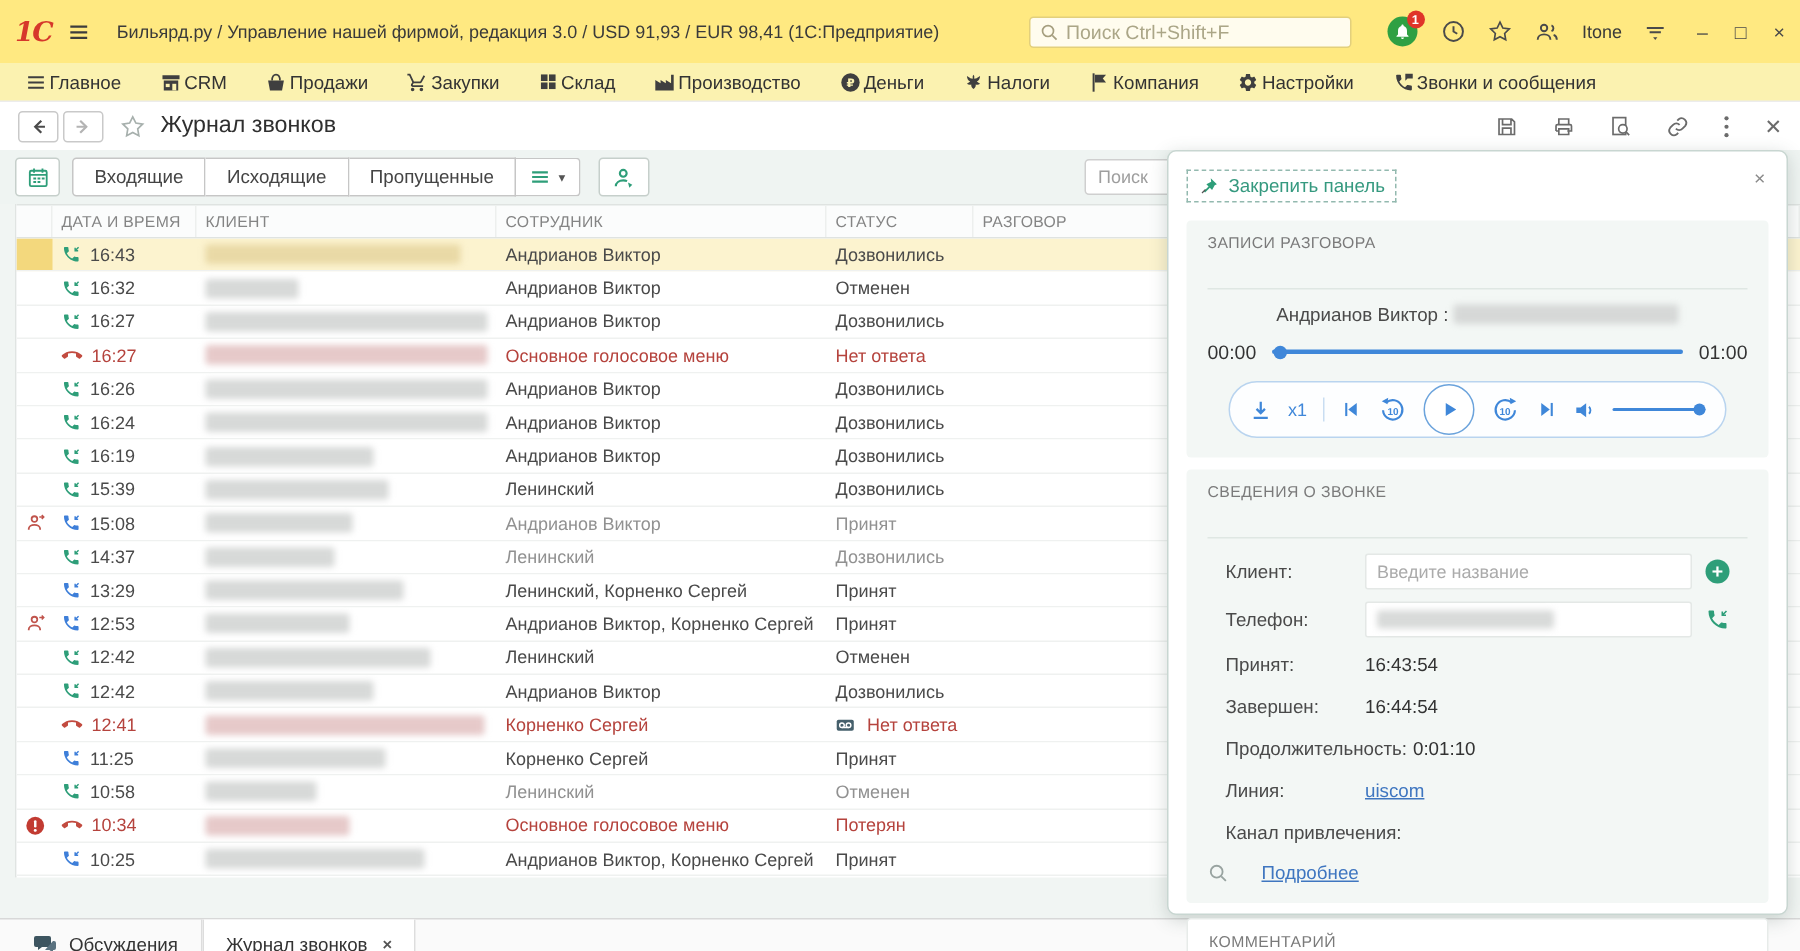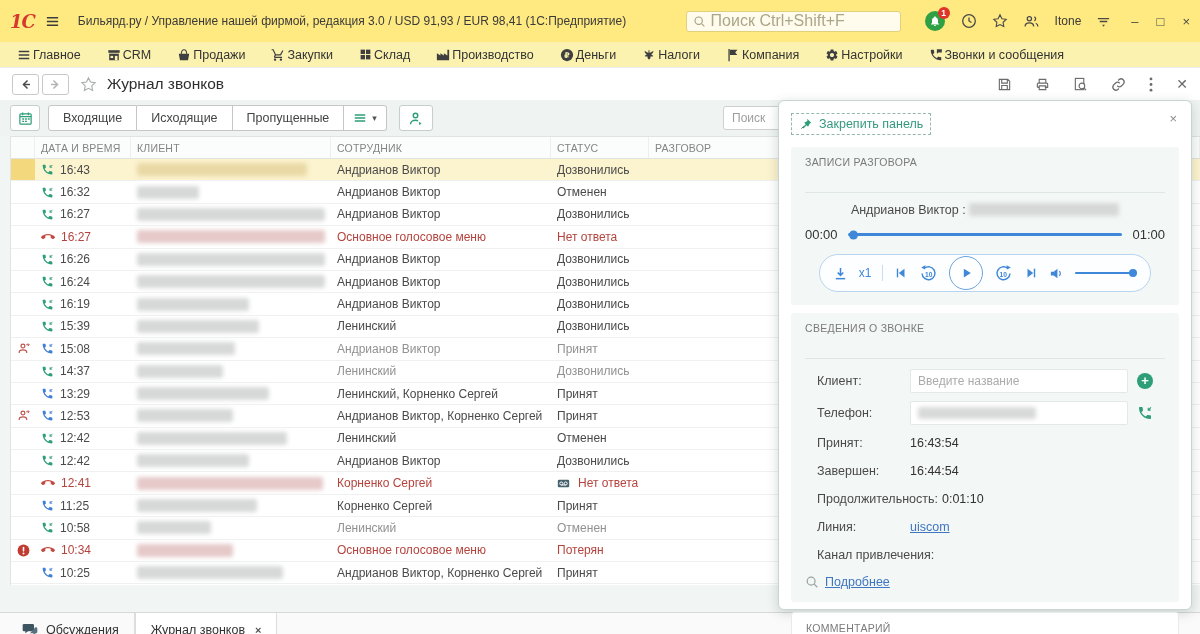--- a/index.html
+++ b/index.html
@@ -9,21 +9,21 @@
   .icn svg { display:block; }
 
   
   .titlebar { height:42px; background:#FFE981; display:flex; align-items:center; padding:0 10px; gap:10px; }
   .logo-1c { color:#D6382B; font-weight:bold; font-size:18px; font-family:"DejaVu Serif",serif; font-style:italic; letter-spacing:-1px; }
   .tb-burger { color:#3c3c3c; }
   .tb-title { font-size:12px; color:#3a3a3a; margin-left:8px; white-space:nowrap; }
   .tb-spacer { flex:1; }
   .tb-search { width:215px; height:21px; background:#FFFCEE; border:1px solid #E3D07C; border-radius:3px;
     display:flex; align-items:center; gap:5px; padding:0 6px; color:#A69F7F; }
-  .tb-search input { border:none; outline:none; background:transparent; font-size:16px; color:#6f6a50; width:100%; }
+  .tb-search input { border:none; outline:none; background:transparent; font-size:13px; color:#6f6a50; width:100%; }
   .tb-search input::placeholder { color:#ABA687; }
   .tb-icons { display:flex; align-items:center; gap:15px; margin-left:14px; color:#4a4a4a; }
   .bell-wrap { position:relative; width:21px; height:21px; }
   .bell-circle { width:20px; height:20px; border-radius:50%; background:#2FA043; display:flex; align-items:center; justify-content:center; }
   .bell-badge { position:absolute; top:-4px; right:-4px; min-width:12px; height:12px; border-radius:6px; background:#E03429;
     color:#fff; font-size:8.5px; font-weight:bold; display:flex; align-items:center; justify-content:center; padding:0 2px; }
   .tb-user { font-size:12px; color:#3a3a3a; }
   .win-controls { display:flex; align-items:center; gap:18px; margin-left:10px; color:#4a4a4a; font-size:13px; }
 
   
@@ -102,21 +102,21 @@
   .dlabel { width:93px; flex:none; font-size:12.5px; color:#4a4a4a; }
   .dlabel.wide { width:auto; margin-right:4px; }
   .dvalue { font-size:12.5px; color:#333; }
   .dinput { flex:1; height:24px; background:#fff; border:1px solid #E4E8E6; border-radius:2px; display:flex; align-items:center; padding:0 7px; }
   .dinput input { width:100%; border:none; outline:none; font-size:12px; color:#555; background:transparent; }
   .dinput input::placeholder { color:#ABABAB; }
   .plus-btn { width:16px; height:16px; border-radius:50%; background:#2E9E79; color:#fff; font-size:13px; font-weight:bold;
     display:flex; align-items:center; justify-content:center; margin-left:9px; line-height:0; }
   .phone-act { margin-left:9px; color:#2E9E79; }
   .lnk { color:#3F76C0; text-decoration:underline; font-size:12.5px; }
-  .more-row { display:flex; align-items:flex-start; gap:6px; margin-top:10px; color:#98A3A0; }
+  .more-row { display:flex; align-items:flex-start; gap:22px; margin-top:10px; color:#98A3A0; }
 
   .comment-card { background:#fff; border:1px solid #E7EBE9; border-radius:3px; margin-top:10px; padding:9px 14px 8px; height:76px;
     display:flex; flex-direction:column; }
   .comment-hint { margin-top:auto; text-align:right; color:#9b9b9b; font-size:12px; }
 
   
   .footer { height:34px; background:#FAFAFA; border-top:1px solid #D8D8D8; display:flex; align-items:stretch; padding-left:6px; }
   .ftab { display:flex; align-items:center; gap:8px; padding:0 15px; font-size:12.5px; color:#333; border-right:1px solid #DDDDDD; position:relative; }
   .ftab.first { border-left:1px solid transparent; }
   .ftab.active { background:#fff; border-left:1px solid #DDDDDD; }

